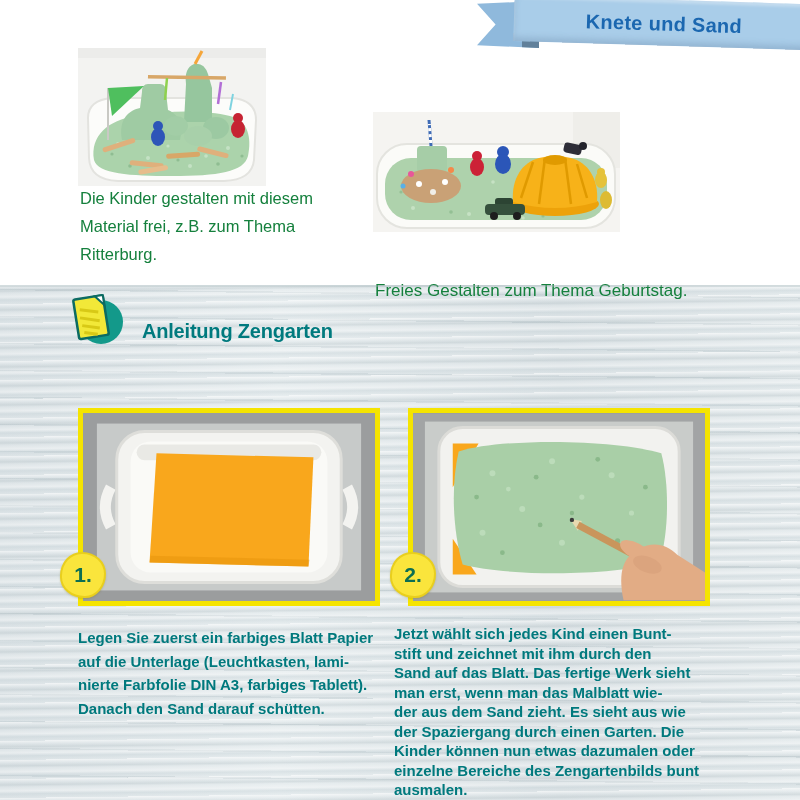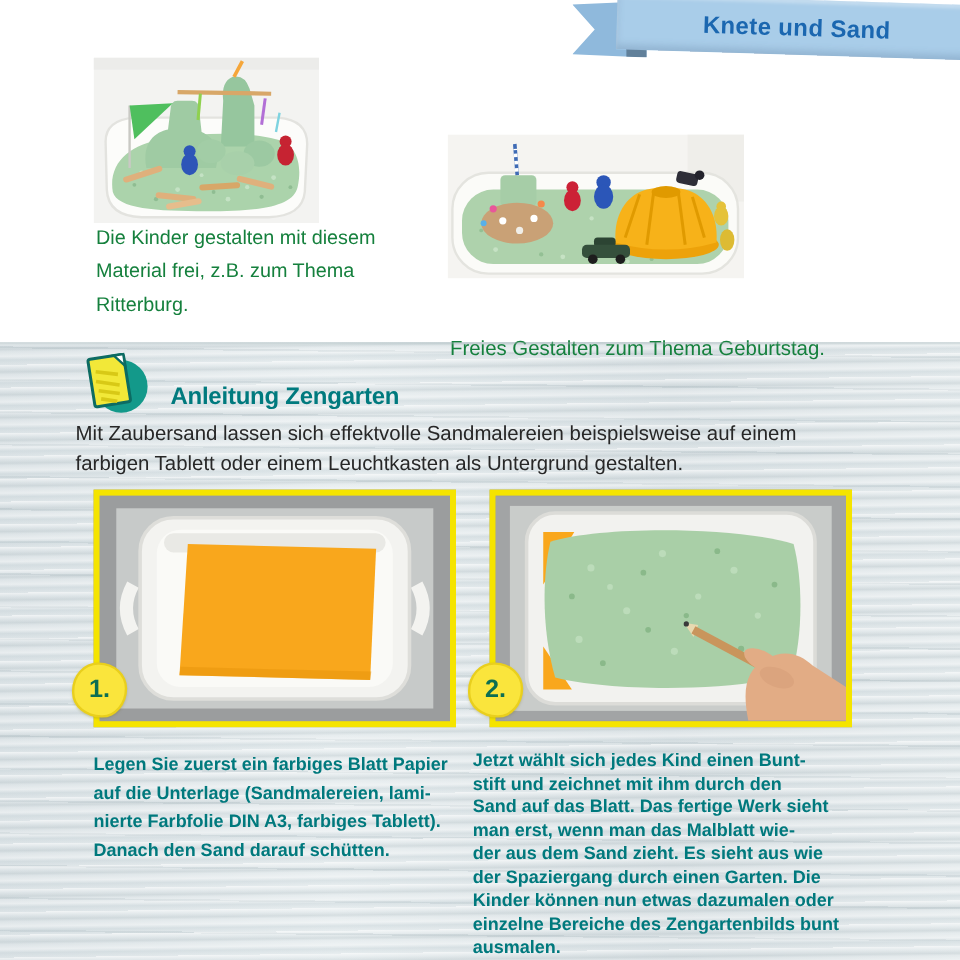--- a/index.html
+++ b/index.html
@@ -168,22 +168,20 @@
   <svg class="note-icon" width="58" height="58" viewBox="0 0 58 58">
     <circle cx="33" cy="31" r="22" fill="#13998a"></circle>
     <g transform="rotate(-9 24 26)">
       <rect x="8" y="6" width="30" height="40" rx="2" fill="#f2e838" stroke="#0c6b62" stroke-width="2.5"></rect>
       <path d="M30 6 L38 6 L38 16 Z" fill="#ffffff" stroke="#0c6b62" stroke-width="2"></path>
       <path d="M13 17 l18 5 M12 25 l19 6 M13 33 l17 5 M14 40 l13 4" stroke="#d8c916" stroke-width="3" fill="none"></path>
     </g>
   </svg>
   <h2 class="heading">Anleitung Zengarten</h2>
 
-  <p class="intro">Mit Zaubersand lassen sich effektvolle Sandmalereien beispielsweise auf einem
-farbigen Tablett oder einem Leuchtkasten als Untergrund gestalten.</p>
 
   <div class="frame frame-1">
     <svg width="292" height="188" viewBox="0 0 294 188">
       <rect width="294" height="188" fill="#9b9d9e"></rect>
       <rect x="14" y="10" width="266" height="168" fill="#c7cac9"></rect>
       <path d="M28 74 q-11 20 0 40" stroke="#f3f3f0" stroke-width="11" fill="none"></path>
       <path d="M266 74 q11 20 0 40" stroke="#f3f3f0" stroke-width="11" fill="none"></path>
       <rect x="34" y="18" width="226" height="152" rx="28" fill="#f3f3f0" stroke="#dededa" stroke-width="3"></rect>
       <rect x="48" y="28" width="198" height="132" rx="20" fill="#fafaf7"></rect>
       <rect x="54" y="31" width="186" height="16" rx="8" fill="#e9e9e5"></rect>
@@ -231,21 +229,21 @@
   </div>
 
   <div class="badge badge-1">
     <span>1.</span>
   </div>
   <div class="badge badge-2">
     <span>2.</span>
   </div>
 
   <p class="step-text step-text-1">Legen Sie zuerst ein farbiges Blatt Papier
-auf die Unterlage (Sandmalereien, lami-
+auf die Unterlage (Leuchtkasten, lami-
 nierte Farbfolie DIN A3, farbiges Tablett).
 Danach den Sand darauf schütten.</p>
   <p class="step-text step-text-2">Jetzt wählt sich jedes Kind einen Bunt-
 stift und zeichnet mit ihm durch den
 Sand auf das Blatt. Das fertige Werk sieht
 man erst, wenn man das Malblatt wie-
 der aus dem Sand zieht. Es sieht aus wie
 der Spaziergang durch einen Garten. Die
 Kinder können nun etwas dazumalen oder
 einzelne Bereiche des Zengartenbilds bunt

